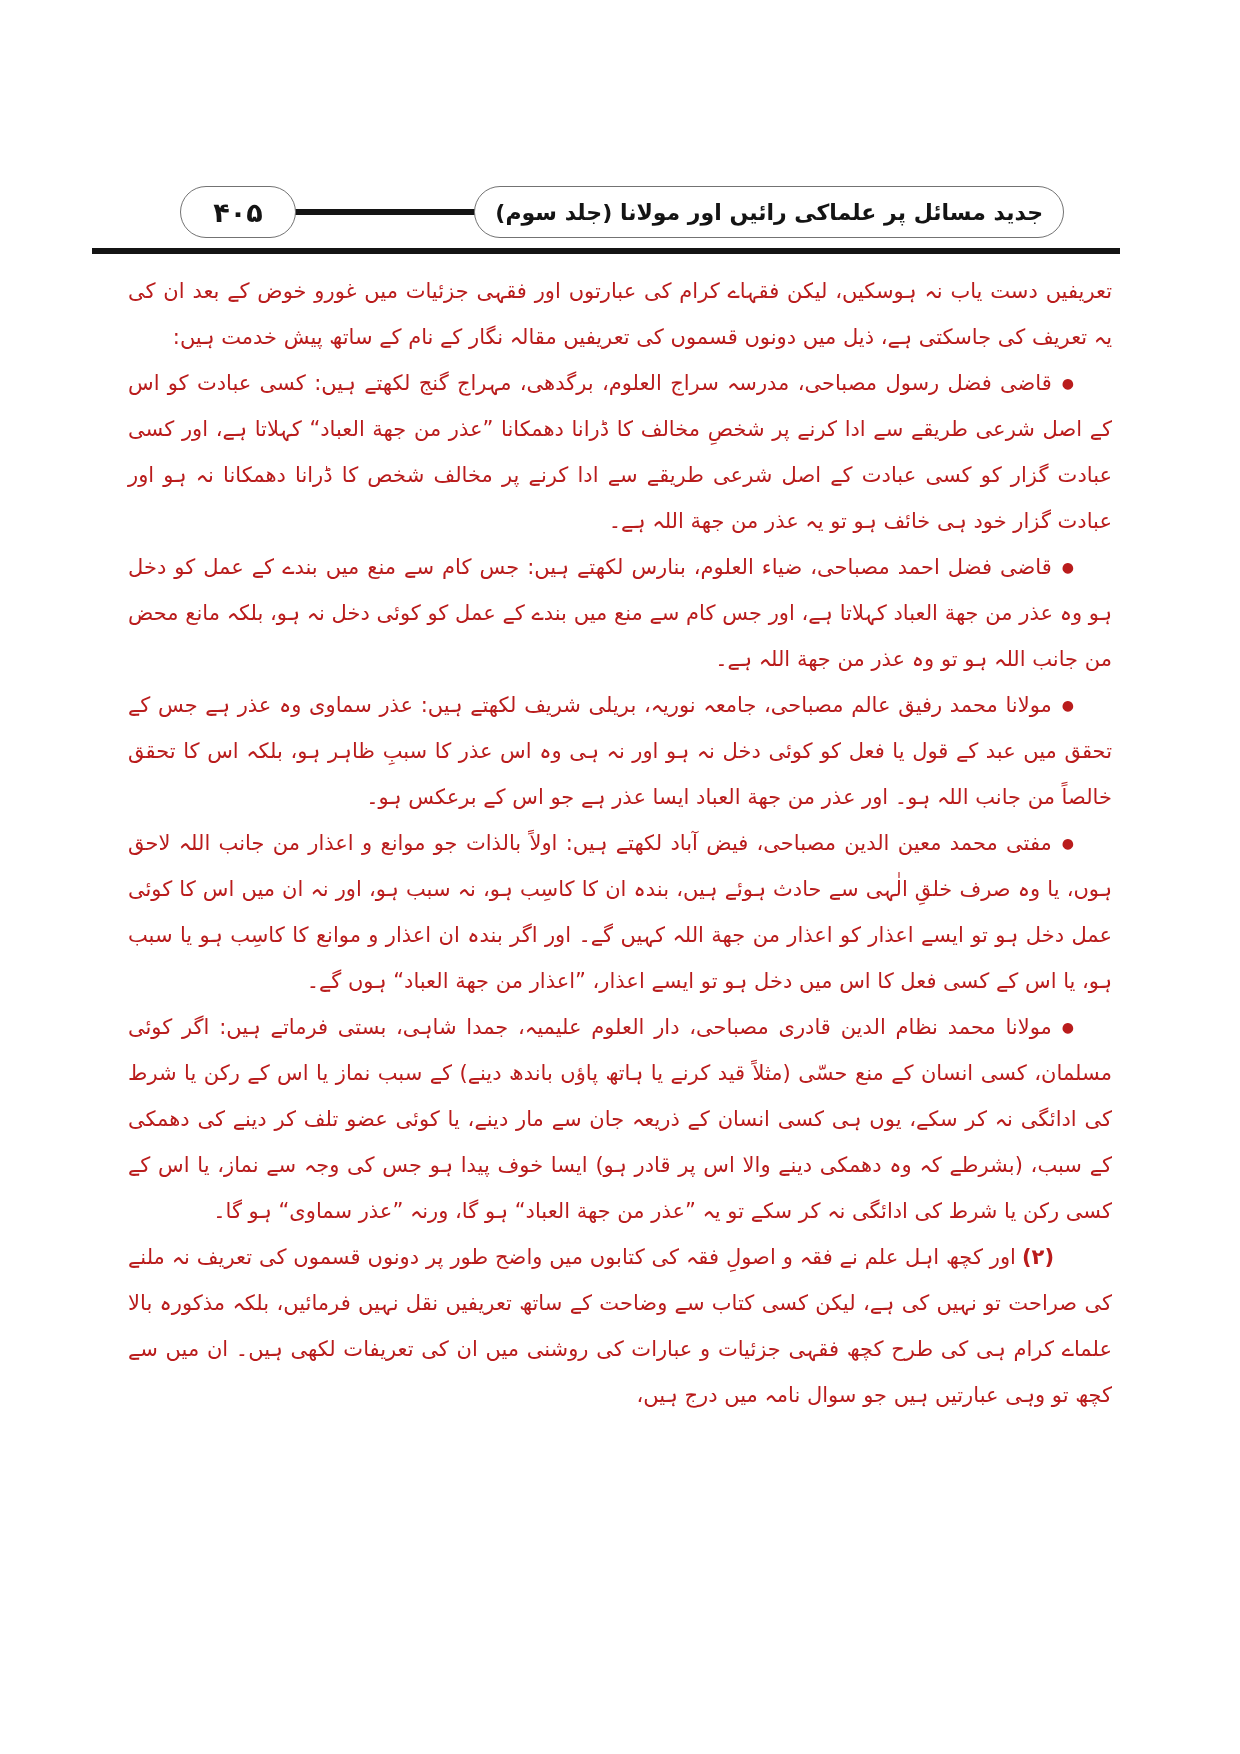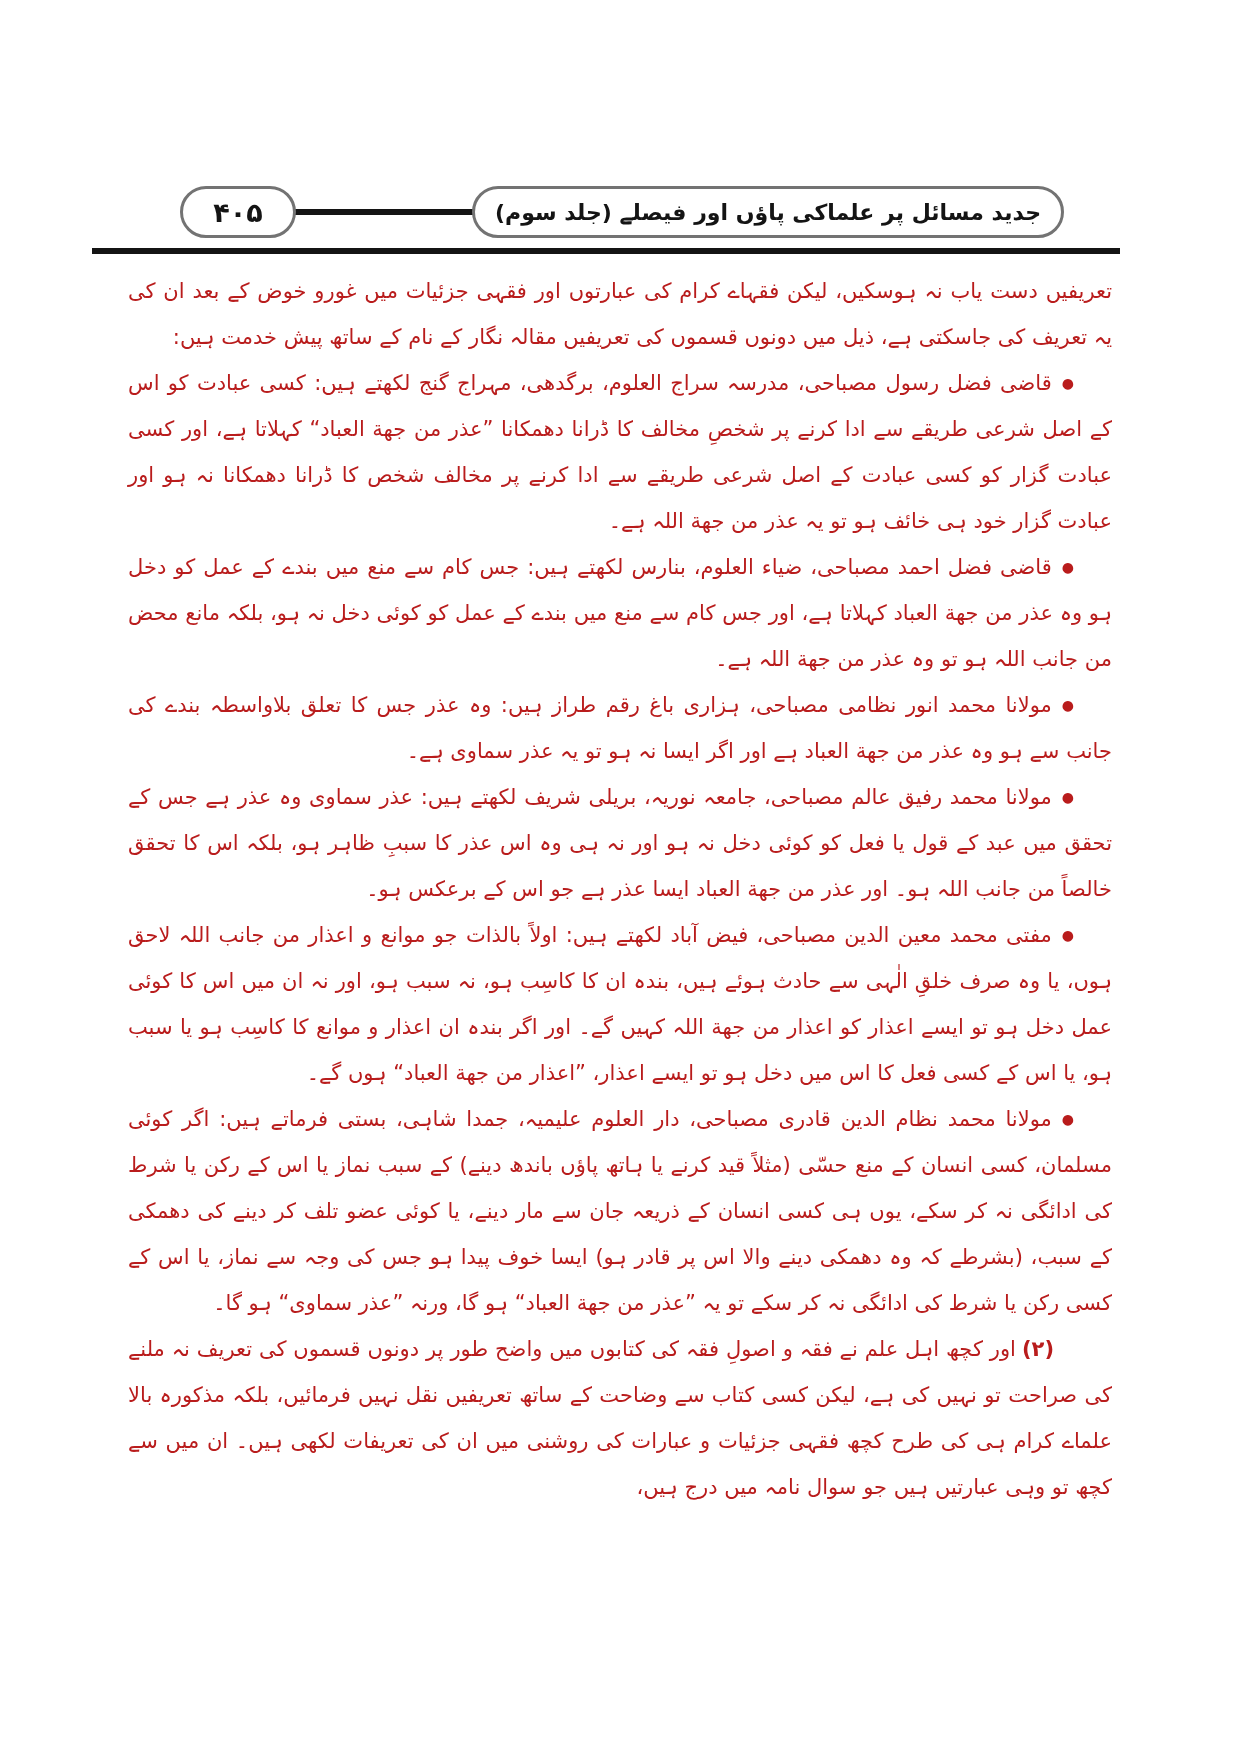--- a/index.html
+++ b/index.html
@@ -14,21 +14,21 @@
   .page { position: relative; width: 1240px; height: 1754px; background: #fff; }
 
   
   .header-row {
     display: flex; align-items: center;
     direction: ltr;
     margin: 186px 176px 0 180px;
     height: 52px;
   }
   .oval {
-    border: 3px solid #737373;
+    border: 1px solid #737373;
     border-radius: 40px;
     background: #fff;
     display: flex; align-items: center; justify-content: center;
     position: relative; z-index: 1;
     height: 52px;
   }
   .oval.pagenum { width: 116px; font-size: 27px; font-weight: bold; letter-spacing: 2px; }
   .oval.booktitle { padding: 0 20px; font-size: 22px; font-weight: bold; white-space: nowrap; direction: rtl; }
   .connector {
     flex: 1 1 auto;
@@ -69,43 +69,40 @@
 <body>
 
 <div class="page">
 
   <div class="header-row">
     <div class="oval pagenum">
       <span>۴۰۵</span>
     </div>
     <div class="connector"></div>
     <div class="oval booktitle">
-      <span>جدید مسائل پر علماکی پاؤں اور فیصلے (جلد سوم)</span>
+      <span>جدید مسائل پر علماکی رائیں اور مولانا (جلد سوم)</span>
     </div>
   </div>
 
   <div class="double-rule"></div>
 
   <div class="body-text">
 
     <p class="para">
       <span>تعریفیں دست یاب نہ ہوسکیں، لیکن فقہاے کرام کی عبارتوں اور فقہی جزئیات میں غورو خوض کے بعد ان کی یہ تعریف کی جاسکتی ہے، ذیل میں دونوں قسموں کی تعریفیں مقالہ نگار کے نام کے ساتھ پیش خدمت ہیں:</span>
     </p>
 
     <p class="para bullet">
       <span class="dot">●</span><span>قاضی فضل رسول مصباحی، مدرسہ سراج العلوم، برگدھی، مہراج گنج لکھتے ہیں: کسی عبادت کو اس کے اصل شرعی طریقے سے ادا کرنے پر شخصِ مخالف کا ڈرانا دھمکانا ”عذر من جهة العباد“ کہلاتا ہے، اور کسی عبادت گزار کو کسی عبادت کے اصل شرعی طریقے سے ادا کرنے پر مخالف شخص کا ڈرانا دھمکانا نہ ہو اور عبادت گزار خود ہی خائف ہو تو یہ عذر من جهة اللہ ہے۔</span>
     </p>
 
     <p class="para bullet">
       <span class="dot">●</span><span>قاضی فضل احمد مصباحی، ضیاء العلوم، بنارس لکھتے ہیں: جس کام سے منع میں بندے کے عمل کو دخل ہو وہ عذر من جهة العباد کہلاتا ہے، اور جس کام سے منع میں بندے کے عمل کو کوئی دخل نہ ہو، بلکہ مانع محض من جانب اللہ ہو تو وہ عذر من جهة اللہ ہے۔</span>
     </p>
 
-    <p class="para bullet">
-      <span class="dot">●</span><span>مولانا محمد انور نظامی مصباحی، ہزاری باغ رقم طراز ہیں: وہ عذر جس کا تعلق بلاواسطہ بندے کی جانب سے ہو وہ عذر من جهة العباد ہے اور اگر ایسا نہ ہو تو یہ عذر سماوی ہے۔</span>
-    </p>
 
     <p class="para bullet">
       <span class="dot">●</span><span>مولانا محمد رفیق عالم مصباحی، جامعہ نوریہ، بریلی شریف لکھتے ہیں: عذر سماوی وہ عذر ہے جس کے تحقق میں عبد کے قول یا فعل کو کوئی دخل نہ ہو اور نہ ہی وہ اس عذر کا سببِ ظاہر ہو، بلکہ اس کا تحقق خالصاً من جانب اللہ ہو۔ اور عذر من جهة العباد ایسا عذر ہے جو اس کے برعکس ہو۔</span>
     </p>
 
     <p class="para bullet">
       <span class="dot">●</span><span>مفتی محمد معین الدین مصباحی، فیض آباد لکھتے ہیں: اولاً بالذات جو موانع و اعذار من جانب اللہ لاحق ہوں، یا وہ صرف خلقِ الٰہی سے حادث ہوئے ہیں، بندہ ان کا کاسِب ہو، نہ سبب ہو، اور نہ ان میں اس کا کوئی عمل دخل ہو تو ایسے اعذار کو اعذار من جهة اللہ کہیں گے۔ اور اگر بندہ ان اعذار و موانع کا کاسِب ہو یا سبب ہو، یا اس کے کسی فعل کا اس میں دخل ہو تو ایسے اعذار، ”اعذار من جهة العباد“ ہوں گے۔</span>
     </p>
 
     <p class="para bullet">

